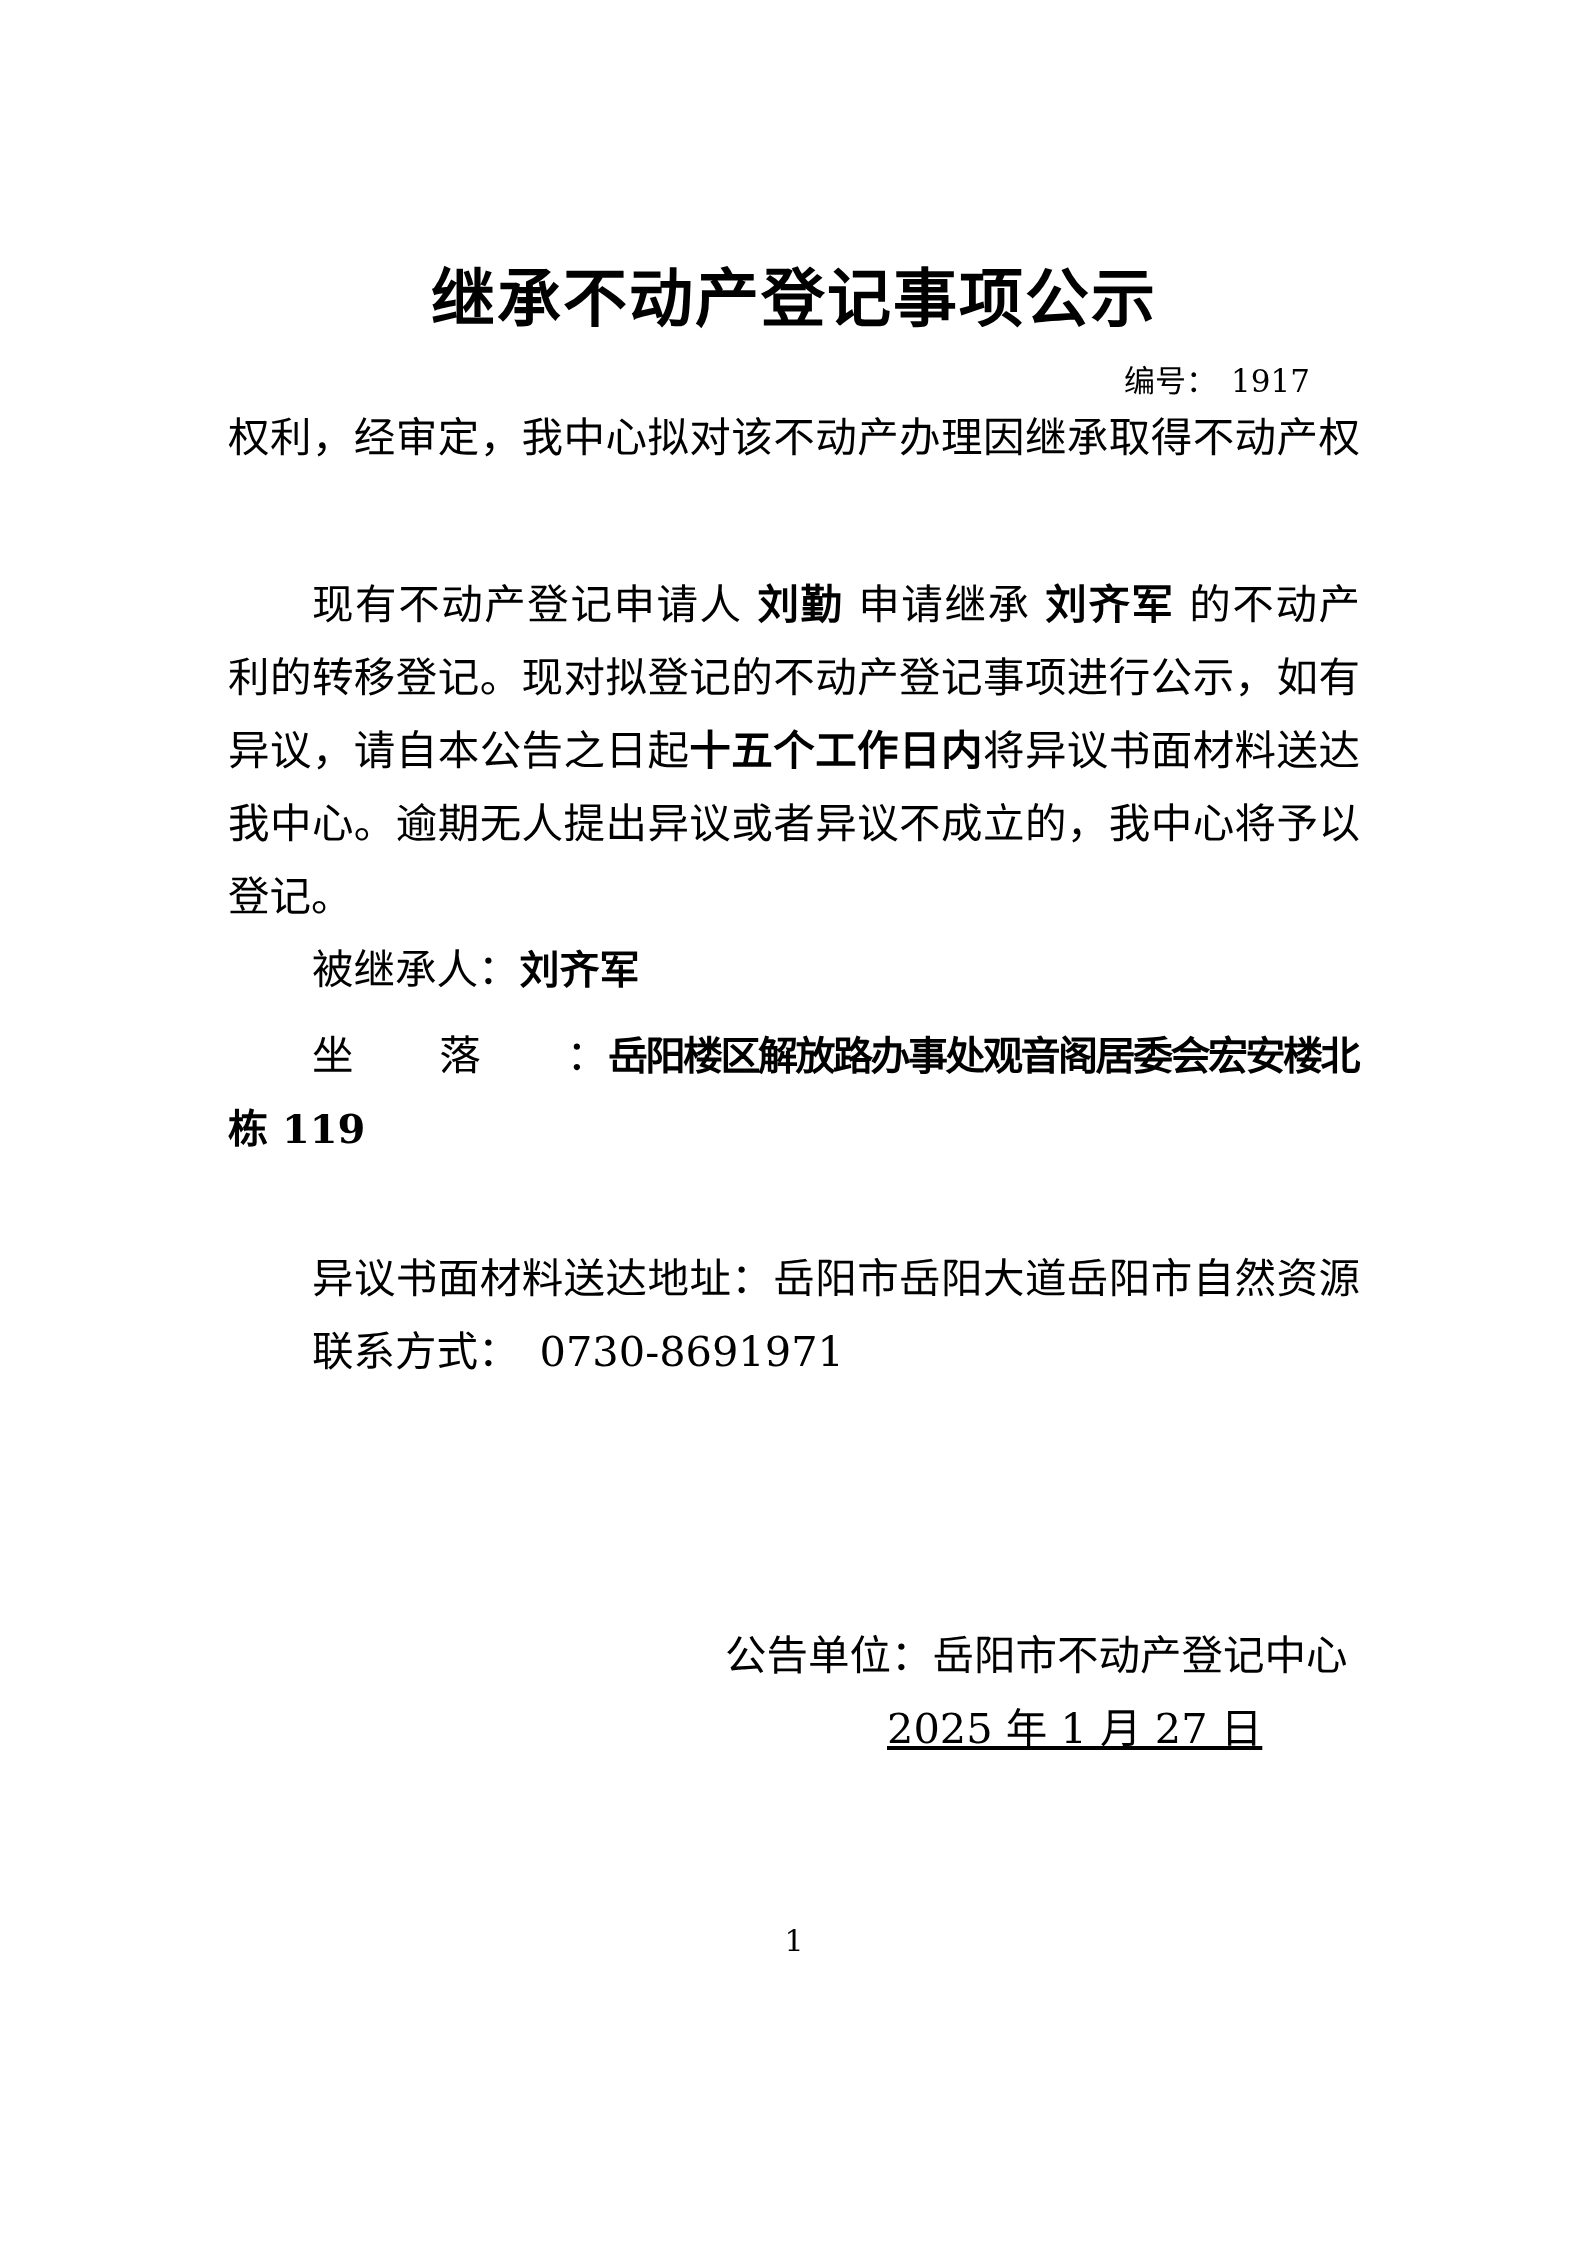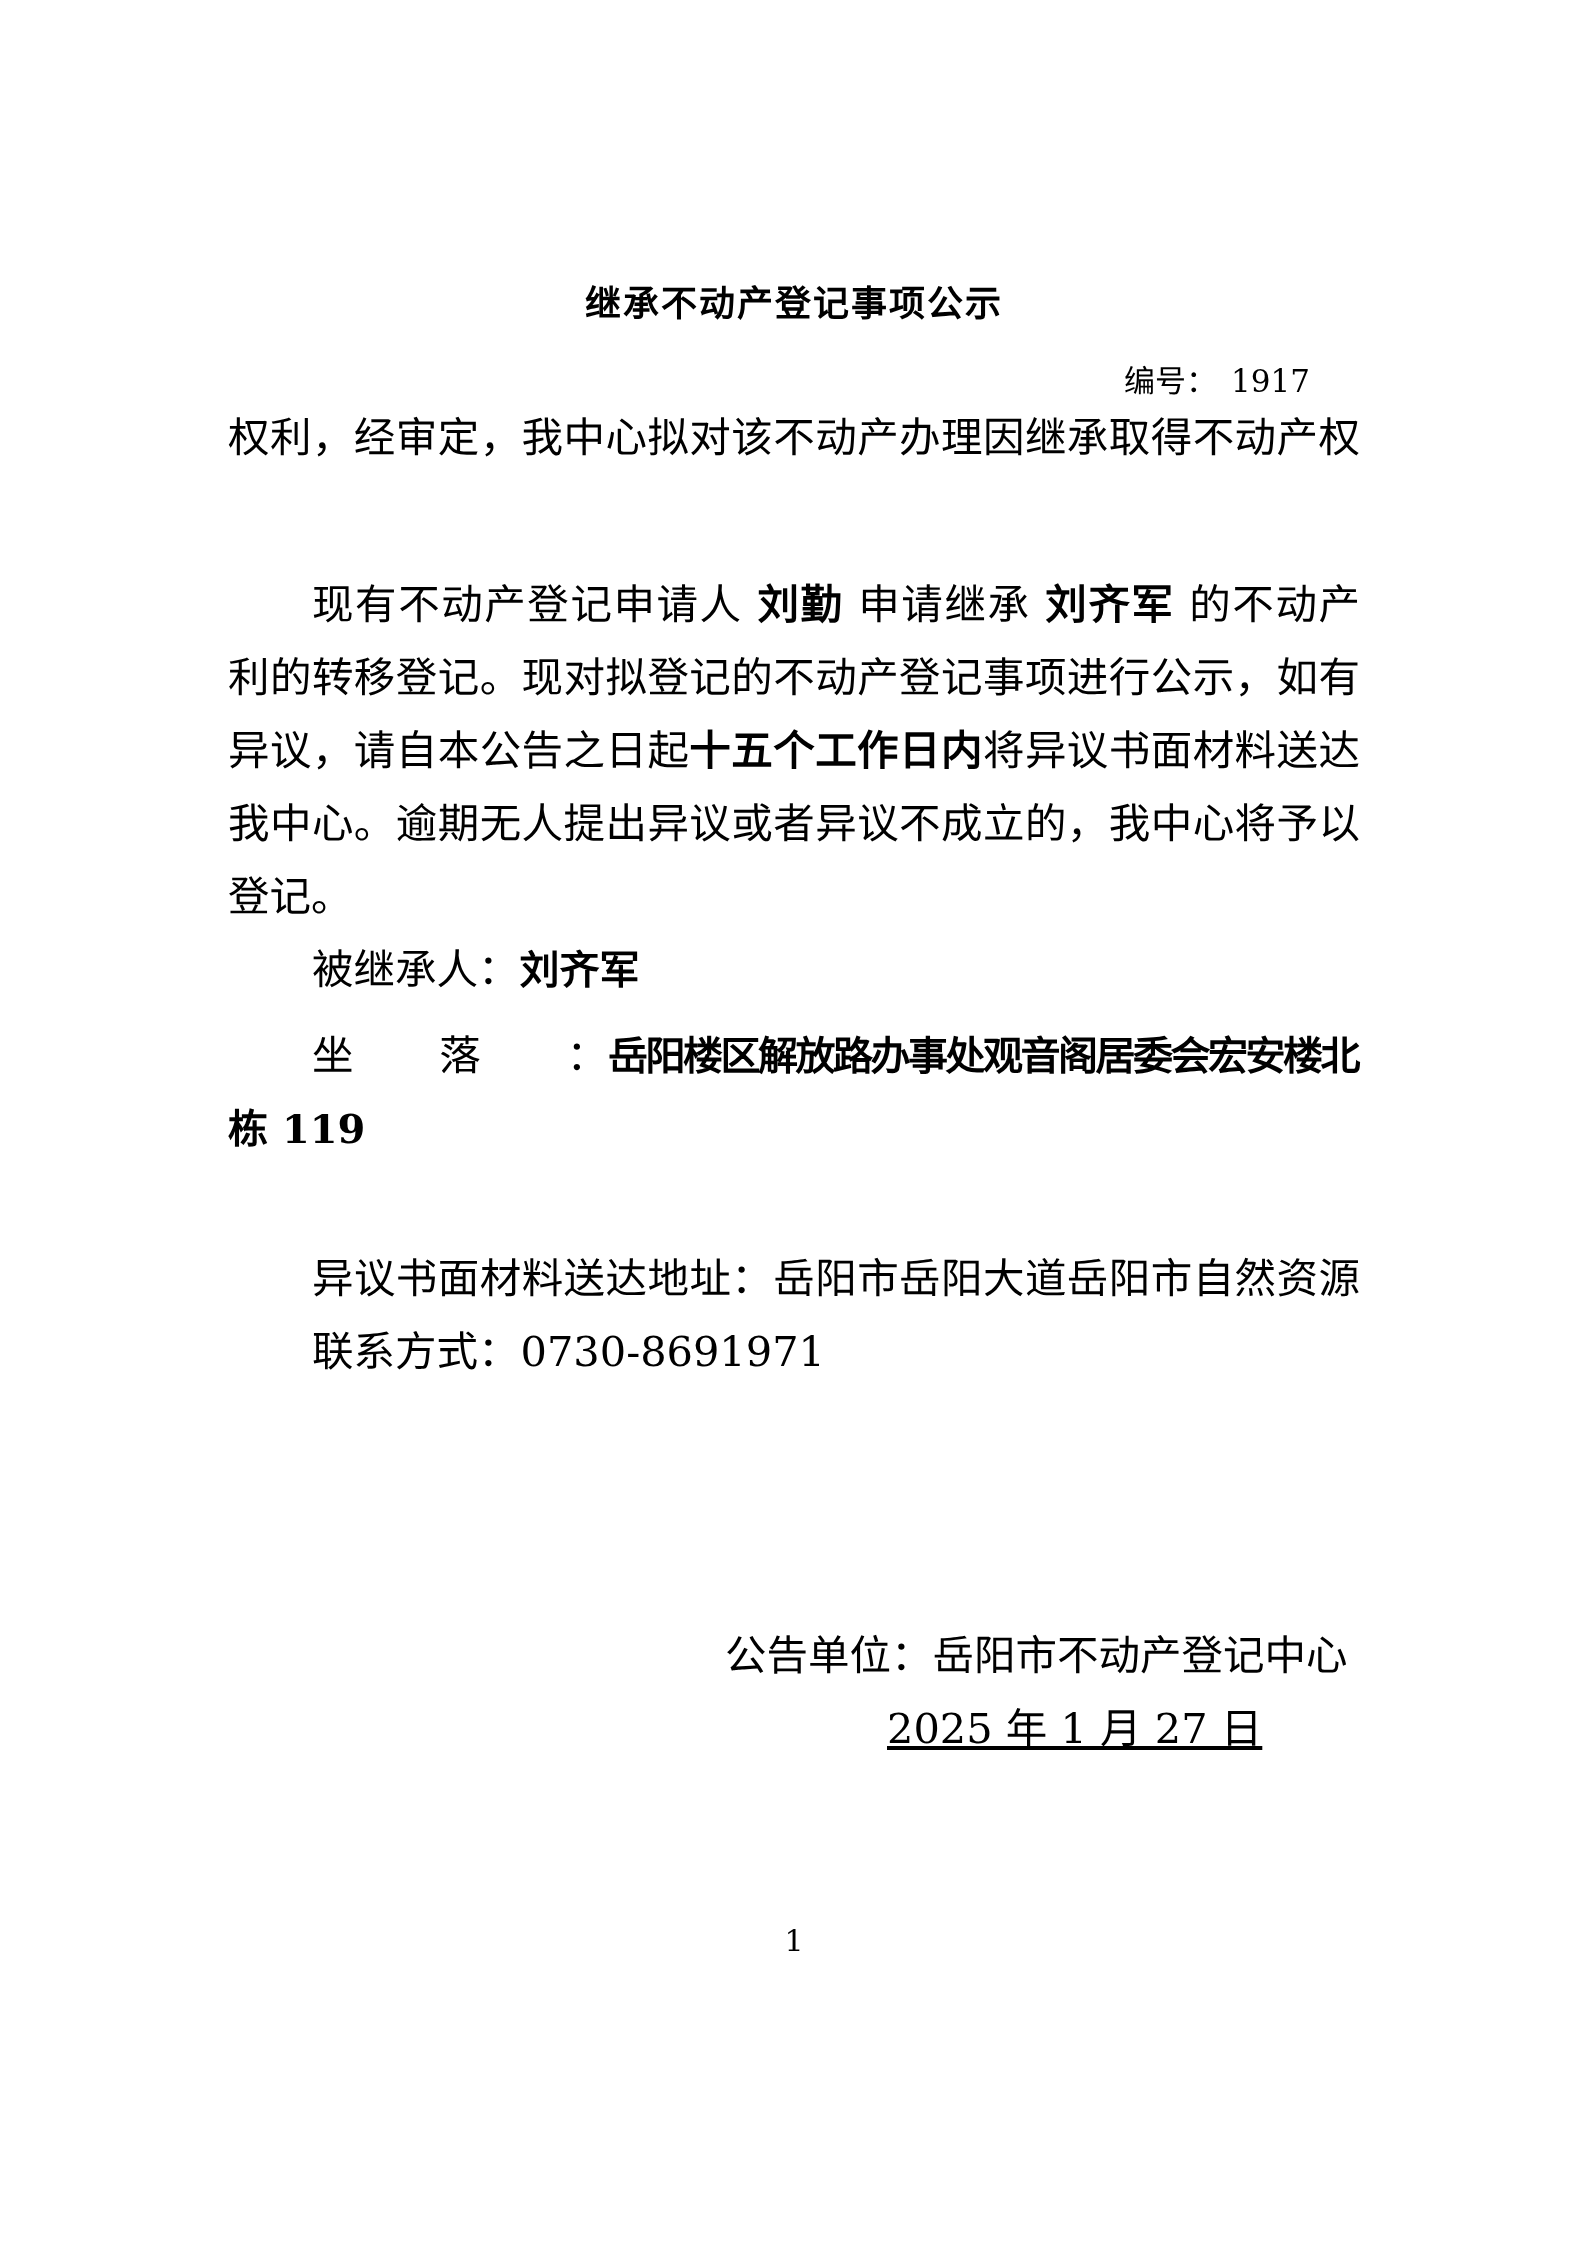--- a/index.html
+++ b/index.html
@@ -15,23 +15,23 @@
     color: #000000;
     font-family: "DejaVu Serif", "Liberation Serif", serif;
     overflow: hidden;
   }
   .content {
     margin-left: 228px;
     margin-right: 227px; 
   }
   .title {
     margin: 272px 0 0 0;
-    font-family: Liberation Serif, serif;
+    font-family: Liberation Mono, monospace;
     font-weight: 700;
-    font-size: 36px;
+    font-size: 64px;
     line-height: 65px;
     text-align: center;
     letter-spacing: 2px;
   }
   .docnum {
     margin-top: 24px;
     font-size: 31px;
     line-height: 40px;
     text-align: right;
     padding-right: 50px;
@@ -59,21 +59,21 @@
     text-align-last: justify;
     text-indent: 0;
     vertical-align: baseline;
   }
   .locline { margin-top: 13px; }
   .loc-val { letter-spacing: -2.5px; }
   .sp-small { height: 77px; }
   .sp-large { height: 231px; }
   .issuer-line { padding-left: 497px; }
   .date-line { padding-left: 659px; text-decoration: underline; }
-  .phone { margin-left: 1px; }
+  .phone { margin-left: 20px; }
   .pagenum {
     margin-top: 156px;
     font-size: 30px;
     line-height: 40px;
     text-align: center;
   }
 </style>
 </head>
 <body>
 

